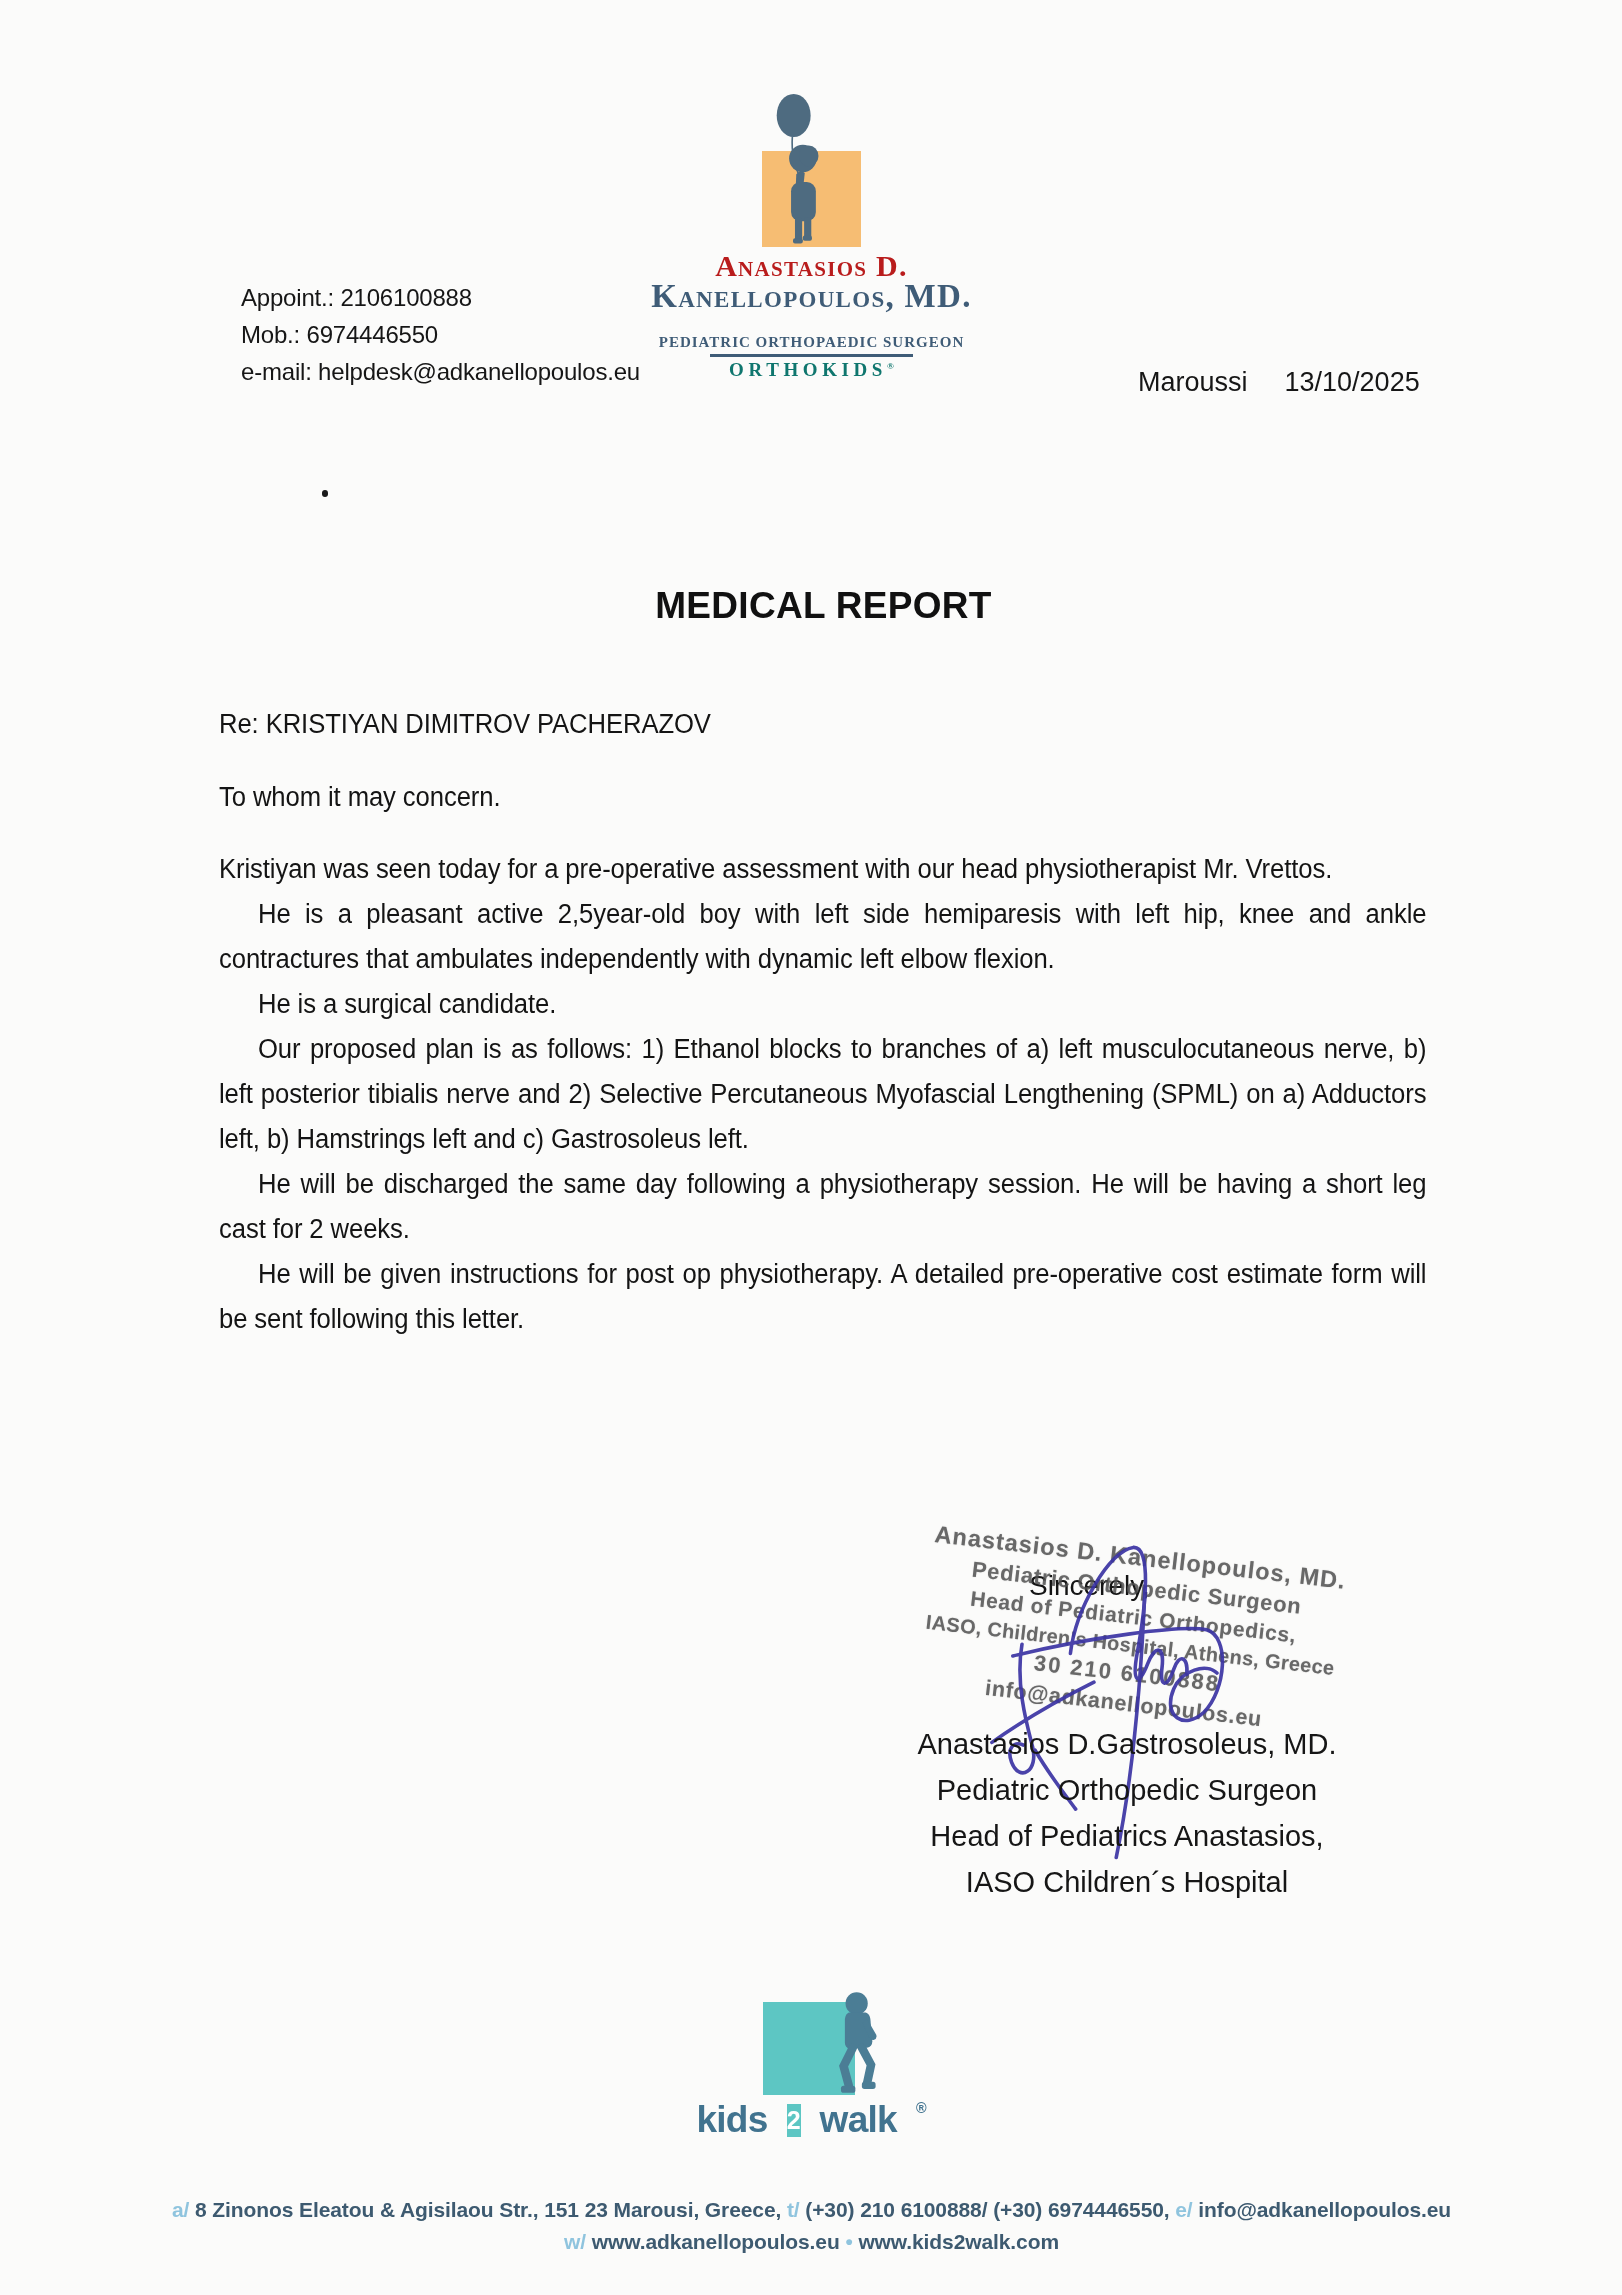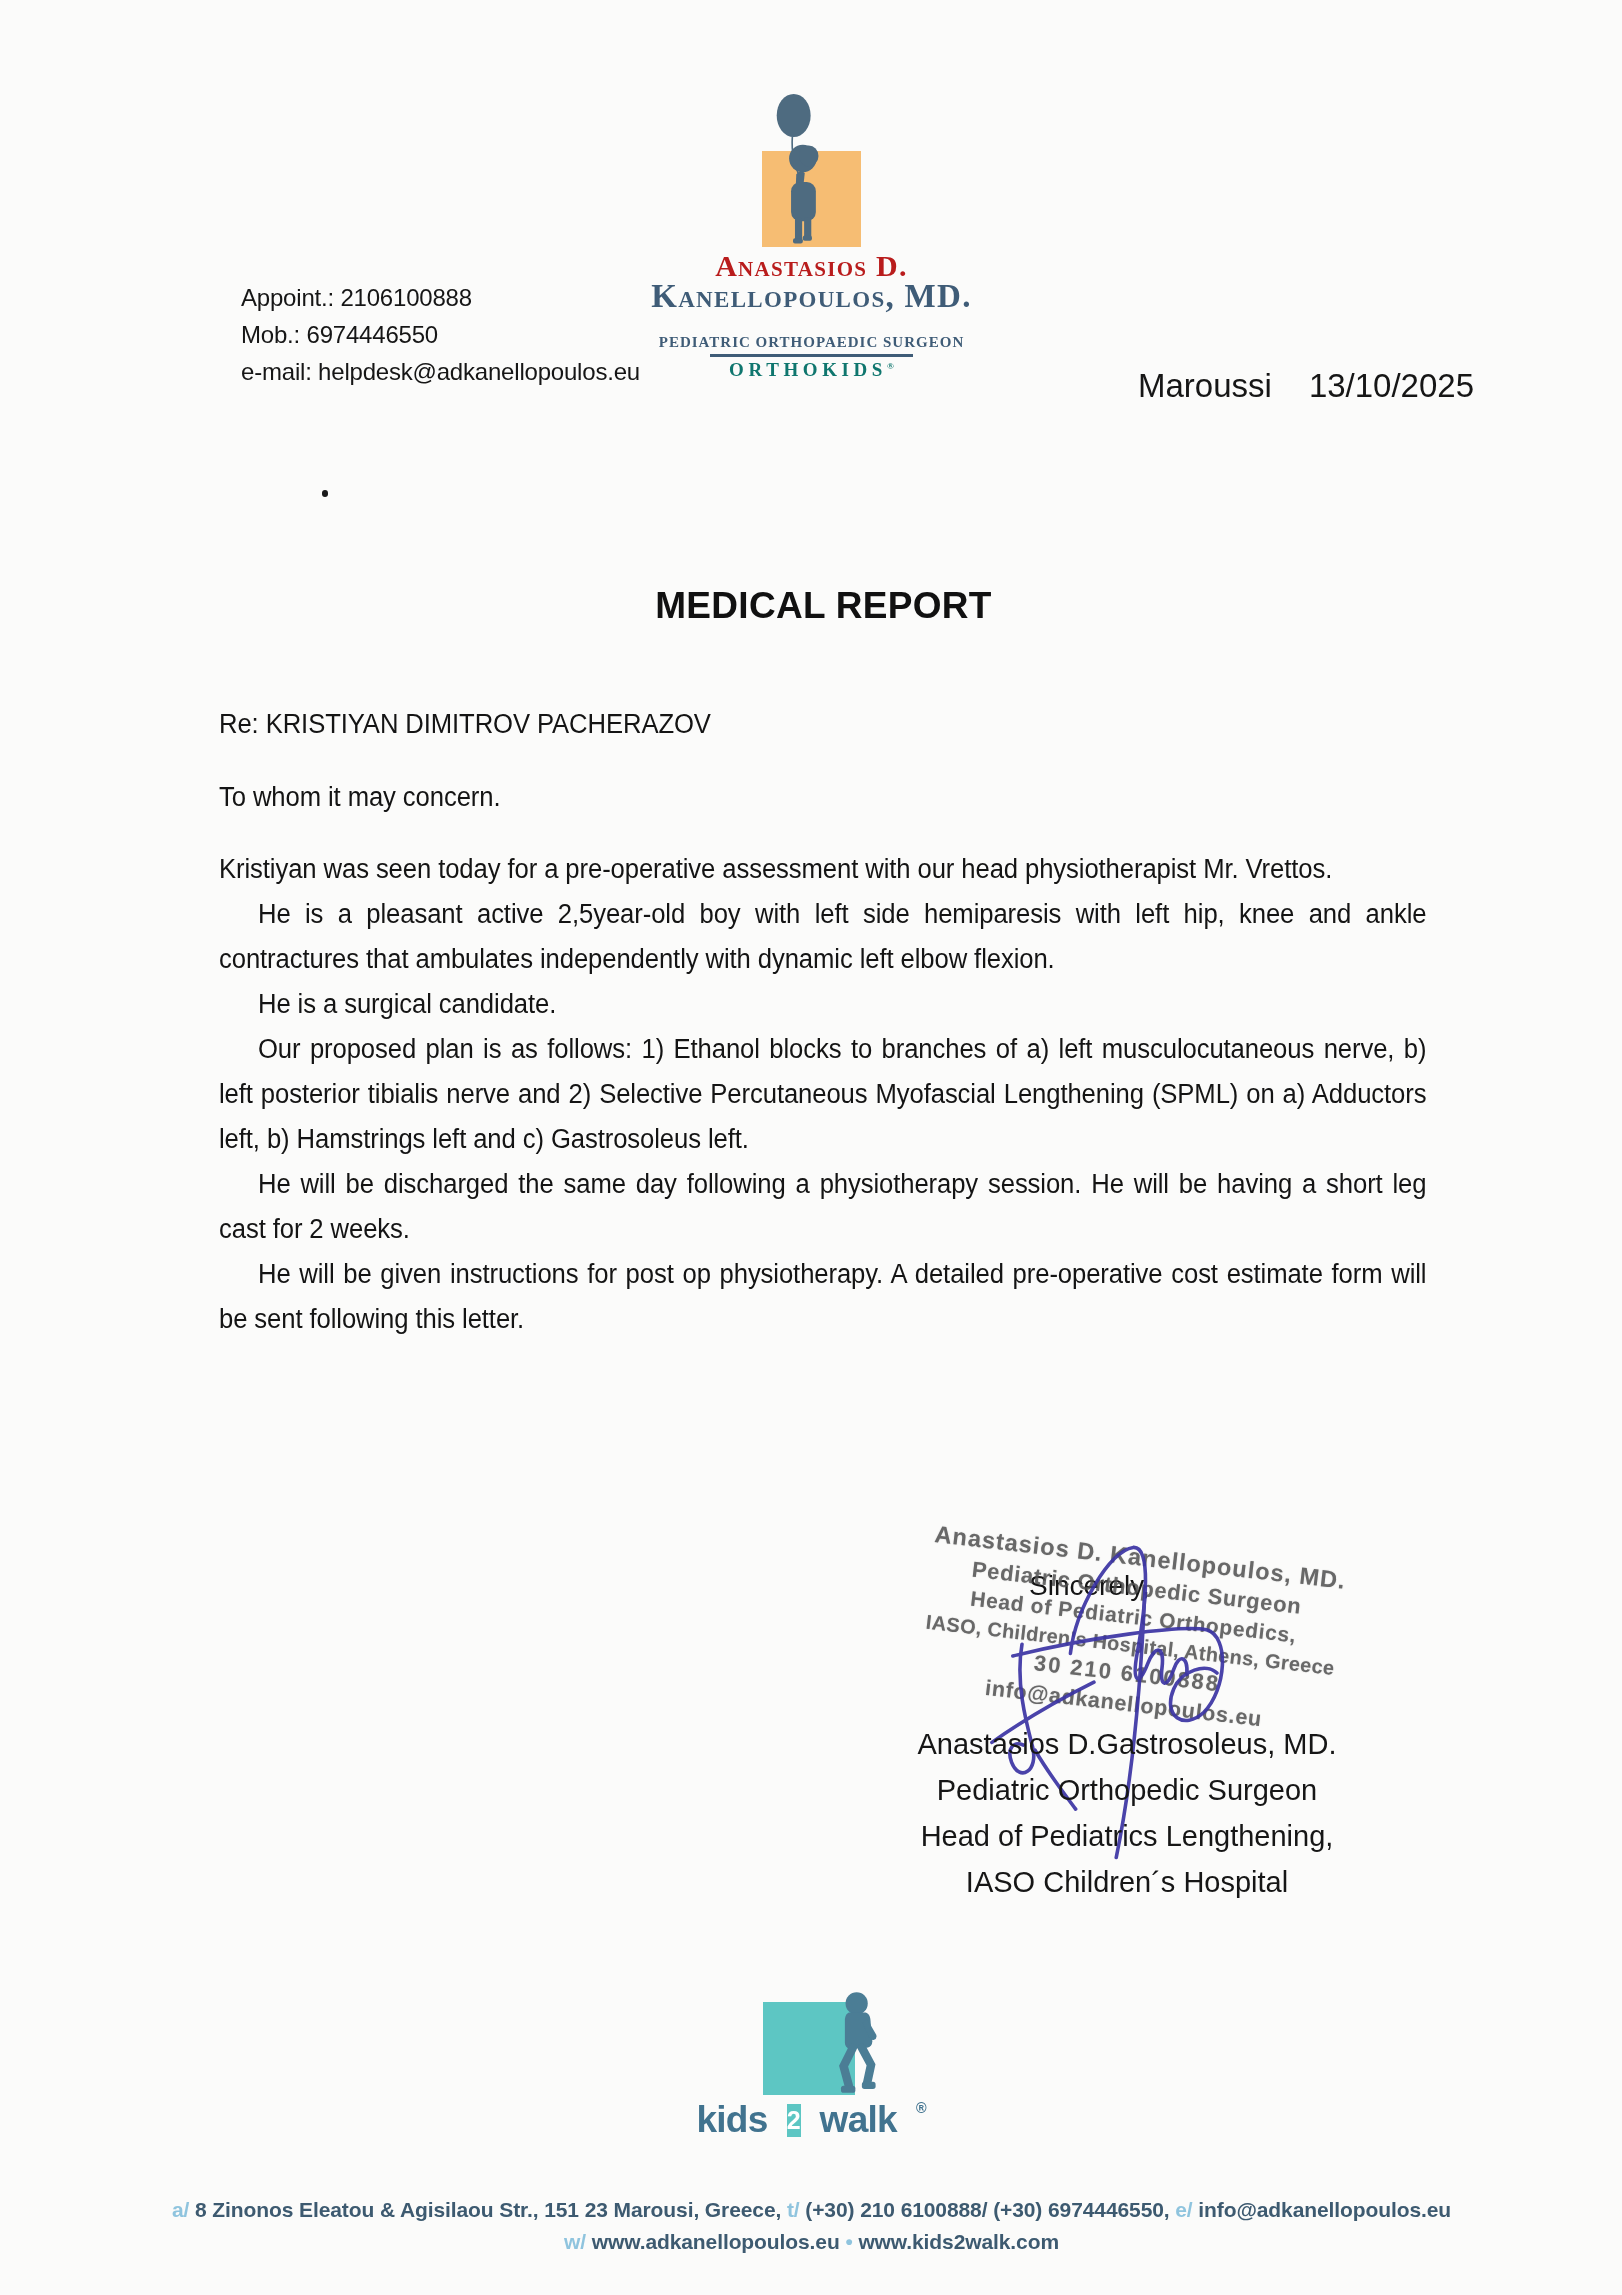--- a/index.html
+++ b/index.html
@@ -13,21 +13,21 @@
   .balloon-child{position:absolute;left:50%;margin-left:-50px;top:0;width:79px;height:154px;}
   .logo-name1{font-family:"Liberation Serif",serif;font-variant:small-caps;font-weight:700;
               font-size:30px;line-height:29px;color:#b91c1c;letter-spacing:1.3px;}
   .logo-name2{font-family:"Liberation Serif",serif;font-variant:small-caps;font-weight:700;
               font-size:33px;line-height:33px;color:#3f5c77;letter-spacing:1.3px;}
   .logo-sub{font-family:"Liberation Serif",serif;font-weight:700;font-size:15px;line-height:18.3px;
             color:#3f5c77;letter-spacing:1px;margin-top:20px;}
   .logo-rule{width:203px;height:2.6px;background:#3f5c77;margin:3.3px auto 2.6px auto;}
   .logo-brand{font-family:"Liberation Serif",serif;font-weight:700;font-size:19px;color:#0f766e;letter-spacing:4.6px;}
   .logo-brand sup{font-size:9.2px;letter-spacing:0;}
-  .dateline{position:absolute;left:1138px;top:367px;font-size:33px;color:#161616;display:flex;gap:37px;}
+  .dateline{position:absolute;left:1138px;top:367px;font-size:27px;color:#161616;display:flex;gap:37px;}
   
   .title{position:absolute;left:12px;top:585px;width:100%;text-align:center;font-weight:700;
          font-size:37px;letter-spacing:0.3px;color:#111;}
   .bodytext{position:absolute;left:219px;top:702px;width:1271px;transform:scaleX(0.95);
             transform-origin:left top;font-size:27px;line-height:45px;letter-spacing:-0.1px;
             text-align:justify;color:#141414;}
   .re-line{margin-bottom:28px;}
   .salutation{margin-bottom:27px;}
   .para{margin:0;}
   .para.indent{text-indent:41px;}
@@ -138,21 +138,21 @@
       <path d="M162,182 C152,240 168,300 178,338 C188,376 158,394 146,362 C138,340 150,330 164,336"></path>
       <path d="M116,332 C170,294 236,258 272,240"></path>
       <path d="M350,96 C344,240 330,392 306,508"></path>
       <path d="M182,344 C204,382 228,412 244,434"></path>
     </g>
   </svg>
 
   <div class="signer">
     <div>Anastasios D.Gastrosoleus, MD.</div>
     <div>Pediatric Orthopedic Surgeon</div>
-    <div>Head of Pediatrics Lengthening,</div>
+    <div>Head of Pediatrics Anastasios,</div>
     <div>IASO Children´s Hospital</div>
   </div>
 
   <div class="footer-logo">
     <div class="teal-square"></div>
     <svg class="walking-child" viewBox="0 0 98 172">
       <g fill="#4b7d95">
         <circle cx="50" cy="20" r="17"></circle>
         <path d="M38,34 h26 q6,2 7,10 l3,34 q0,8 -8,10 l-26,2 q-8,-2 -8,-10 l0,-36 q1,-8 6,-10 z"></path>
         <path d="M66,44 l14,24 q2,6 -4,8 q-5,1 -7,-4 l-10,-22 z"></path>

